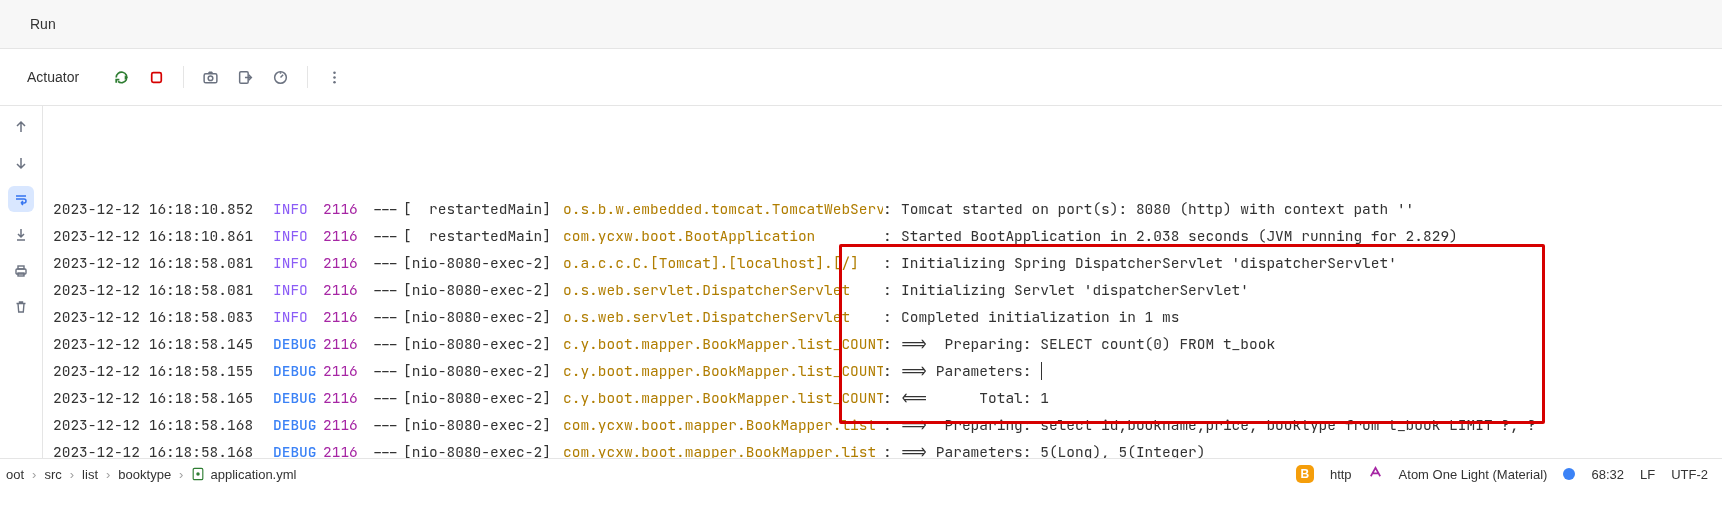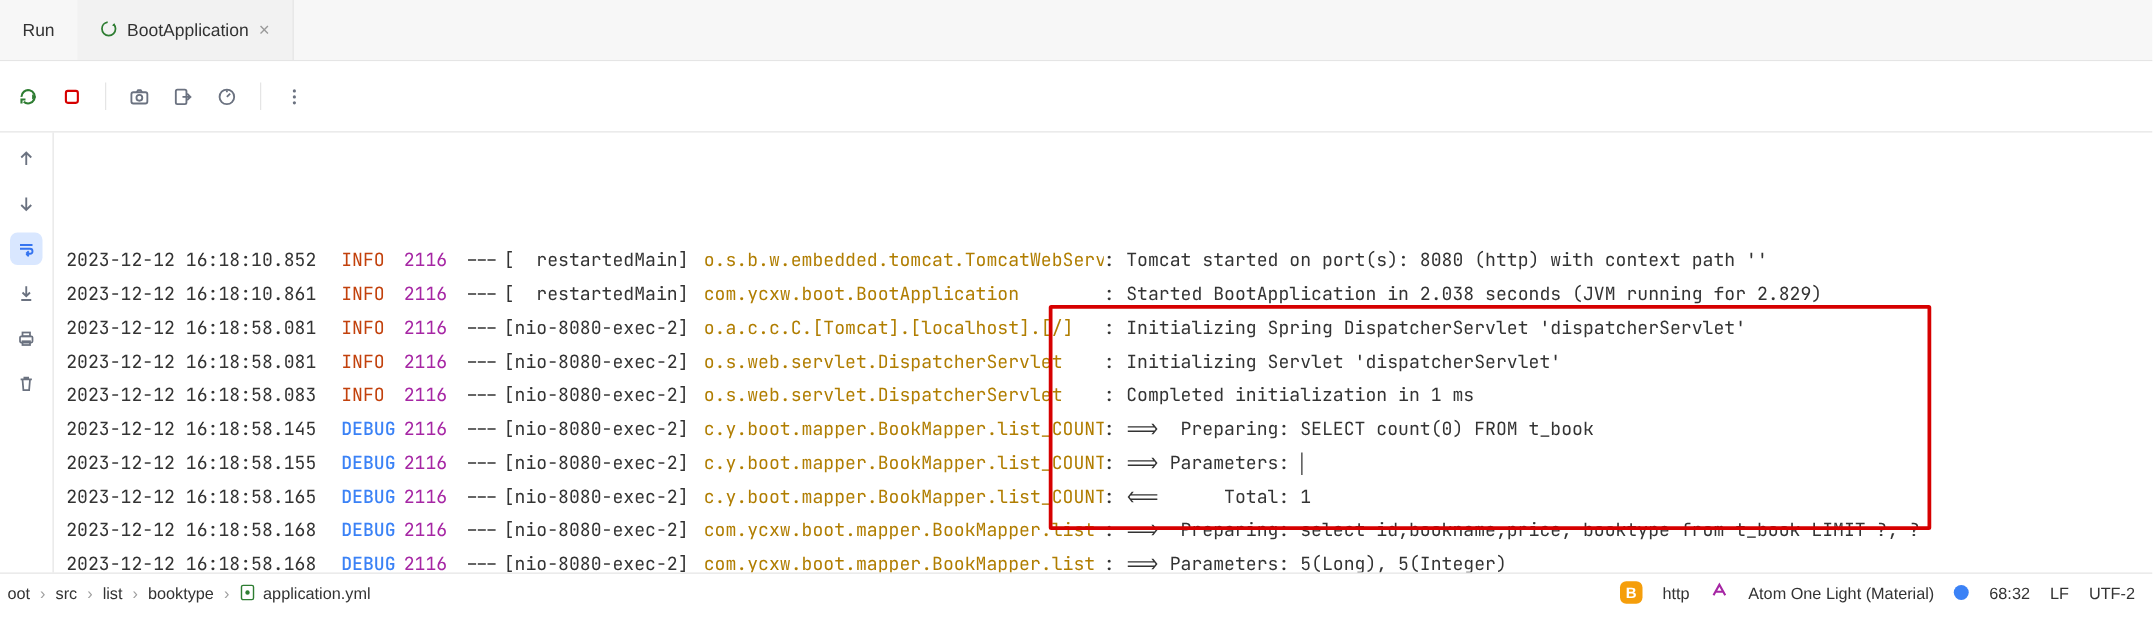--- a/index.html
+++ b/index.html
@@ -17,21 +17,21 @@
     --purple:#a626a4;
     --mono:"JetBrains Mono","Consolas","Menlo",monospace;
     --sans:"Segoe UI","Helvetica Neue",Arial,sans-serif;
     --row-h:27px;
   }
   html,body{margin:0;padding:0;background:var(--bg);color:var(--text);font-family:var(--sans);font-size:13px;}
   body{width:1722px;height:505px;overflow:hidden;position:relative;}
 
   
   .top-tabs{height:48px;display:flex;align-items:stretch;border-bottom:1px solid var(--border);background:#f7f7f7;}
-  .top-tab{display:flex;align-items:center;gap:8px;padding:0 18px;cursor:pointer;font-size:14px;color:var(--text);}
+  .top-tab{display:flex;align-items:center;gap:8px;padding:0 30px;cursor:pointer;font-size:14px;color:var(--text);}
   .top-tab.plain{background:#f7f7f7;}
   .top-tab.file{background:var(--bg-tab);border-right:1px solid var(--border);}
   .top-tab svg{width:14px;height:14px;}
   .top-tab .close{color:#9a9a9a;font-size:15px;line-height:1;}
 
   
   .toolbar{height:56px;display:flex;align-items:stretch;border-bottom:1px solid var(--border);background:#ffffff;}
   .tool-tab{display:flex;align-items:center;padding:0 20px;font-size:14px;color:var(--text);position:relative;}
   .tool-tab.active{font-weight:500;}
   .tool-tab.active::after{content:"";position:absolute;left:0;right:0;bottom:-1px;height:3px;background:var(--accent-blue);}
@@ -44,21 +44,21 @@
   .body{display:flex;height:calc(505px - 48px - 56px - 30px);}
   .gutter{width:42px;flex:0 0 42px;border-right:1px solid var(--border);display:flex;flex-direction:column;align-items:center;gap:10px;padding-top:8px;}
   .gutter-btn{width:26px;height:26px;display:flex;align-items:center;justify-content:center;border-radius:6px;}
   .gutter-btn.active{background:#d9e7ff;}
   .gutter-btn svg{width:16px;height:16px;}
 
   .log{flex:1;font-family:var(--mono);font-size:14.5px;line-height:var(--row-h);padding:8px 15px 4px 10px;position:relative;overflow:hidden;white-space:pre;}
   .row{display:flex;height:var(--row-h);align-items:center;}
   .ts{color:var(--text);width:220px;flex:0 0 220px;}
   .lvl{width:50px;flex:0 0 50px;}
-  .lvl.info{color:#c2410c;}
+  .lvl.info{color:#8b5cf6;}
   .lvl.debug{color:#3b82f6;font-weight:500;}
   .pid{color:var(--purple);width:45px;flex:0 0 45px;}
   .dashes{color:var(--text);width:35px;flex:0 0 35px;text-align:center;}
   .thread{color:var(--text);width:160px;flex:0 0 160px;}
   .logger{color:var(--olive);width:320px;flex:0 0 320px;overflow:hidden;text-overflow:clip;}
   .colon{color:var(--text);width:18px;flex:0 0 18px;}
   .msg{color:var(--text);flex:1;}
   .cursor{display:inline-block;width:1px;height:18px;background:#333;vertical-align:text-bottom;margin-left:1px;}
   .highlight-box{position:absolute;border:3px solid #d60000;pointer-events:none;border-radius:2px;}
 
@@ -71,33 +71,32 @@
   .badge{width:18px;height:18px;border-radius:5px;background:#f59e0b;color:#fff;font-weight:700;font-size:12px;display:flex;align-items:center;justify-content:center;}
   .dot-blue{width:12px;height:12px;border-radius:50%;background:#3b82f6;}
 </style>
 </head>
 <body>
 
 <div class="top-tabs">
   <div class="top-tab plain">
     <span>Run</span>
   </div>
-  <div class="top-tab file">
+</div>
+
+<div class="toolbar">
+  <div class="tool-tab actuator">
     <span>
       <svg viewBox="0 0 16 16">
-          <circle cx="8" cy="8" r="6.2" fill="none" stroke="#2e7d32" stroke-width="1.6" stroke-dasharray="28 6"></circle>
-          <path d="M13 3l1 3-3-1z" fill="#2e7d32"></path>
+          <circle cx="8" cy="8" r="6" fill="none" stroke="#f59e0b" stroke-width="1.6"></circle>
+          <path d="M8 8l3-3" stroke="#f59e0b" stroke-width="1.6"></path>
         </svg>
     </span>
-    <span>BootApplication</span>
-    <span class="close">×</span>
-  </div>
-</div>
-
-<div class="toolbar">
+    <span>Actuator</span>
+  </div>
   <div class="tool-icons">
     <span>
         <svg viewBox="0 0 16 16">
           <path d="M3 8a5 5 0 1 1 1.7 3.7" fill="none" stroke="#2e7d32" stroke-width="1.6"></path>
           <path d="M3 13v-3h3" fill="none" stroke="#2e7d32" stroke-width="1.6"></path>
           <path d="M11 6l3 2-3 2z" fill="#2e7d32"></path>
         </svg>
       </span>
     <span>
         <svg viewBox="0 0 16 16">

